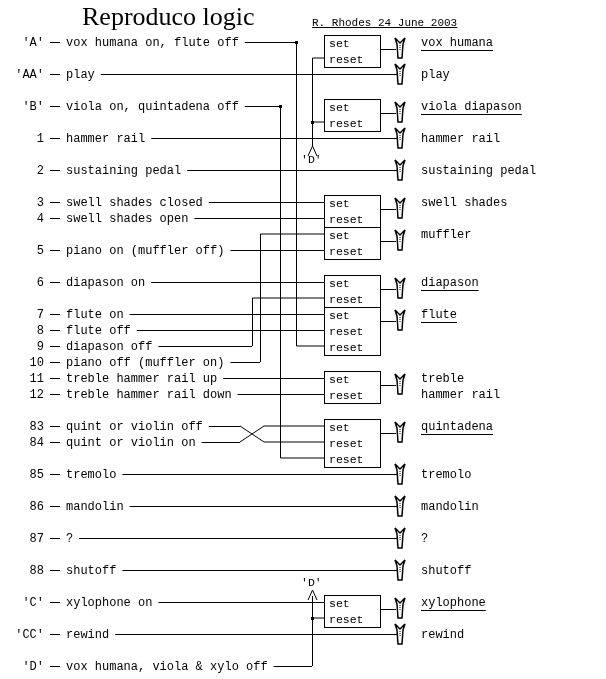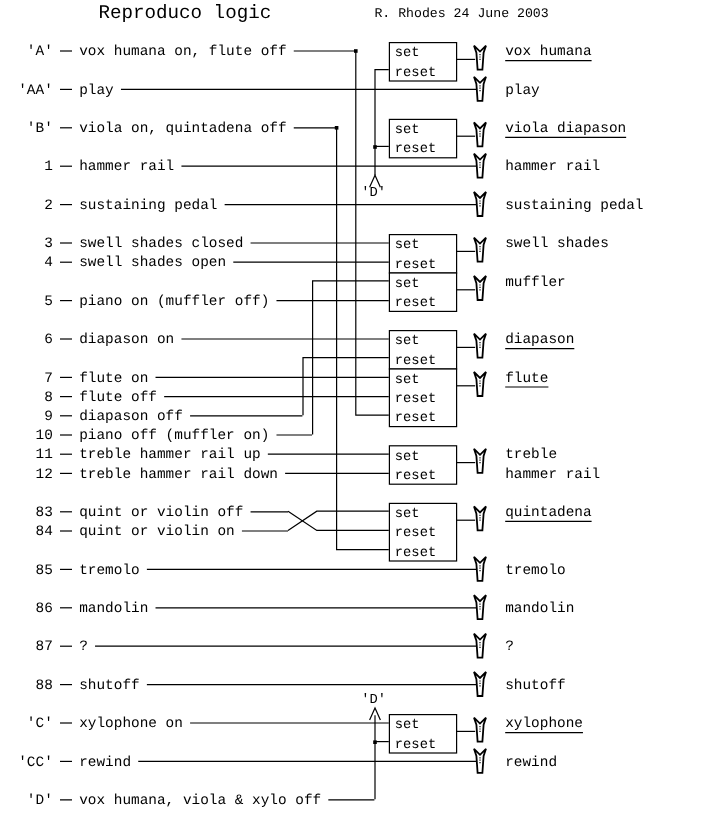--- a/index.html
+++ b/index.html
@@ -1,21 +1,21 @@
 <!DOCTYPE html>
 <html><head>
 <meta charset="utf-8">
 <style>
   html, body { margin:0; padding:0; background:#ffffff; }
   body { width:606px; height:679px; position:relative; overflow:hidden;
          font-family:"Liberation Mono","DejaVu Sans Mono",monospace; color:#000; }
-  #title { position:absolute; left:82px; top:2px; font-size:16px; letter-spacing:0px;
-           font-family:Liberation Mono, monospace; }
-  #author { position:absolute; left:312px; top:6px; font-size:11px;
-            font-family:"Liberation Mono","DejaVu Sans Mono",monospace; }
+  #title { position:absolute; left:82px; top:2px; font-size:26px; letter-spacing:0px;
+           font-family:Liberation Serif, serif; }
+  #author { position:absolute; left:312px; top:17px; font-size:11px;
+            font-family:"Liberation Mono","DejaVu Sans Mono",monospace;text-decoration:underline; }
   svg#wiring { position:absolute; left:0; top:0; }
   .t { font-family:"Liberation Mono","DejaVu Sans Mono",monospace; font-size:12px; fill:#000; }
   .tb { font-family:"Liberation Mono","DejaVu Sans Mono",monospace; font-size:11.5px; fill:#000; }
 </style>
 </head>
 <body>
 
 <div id="title">Reproduco logic</div>
 <div id="author">R. Rhodes 24 June 2003</div>
 

